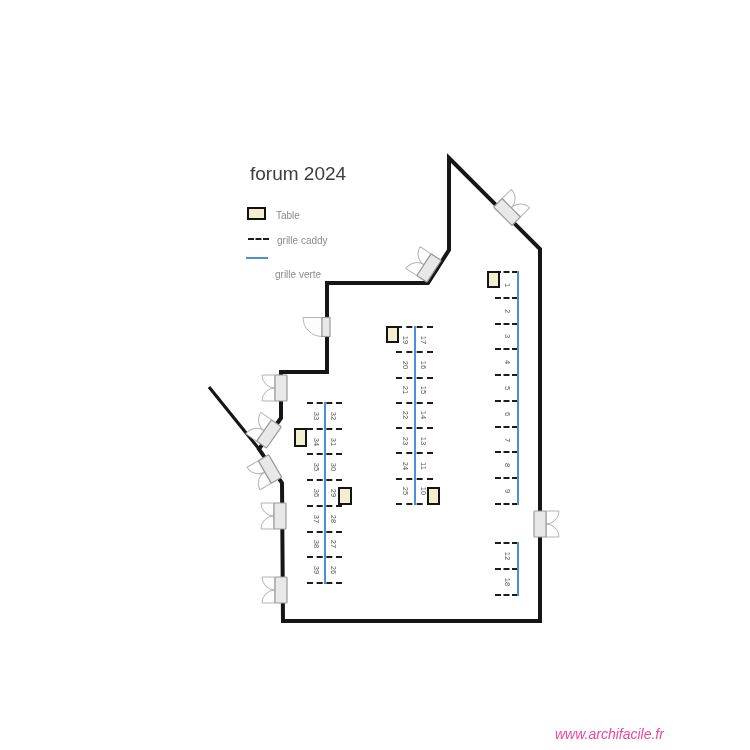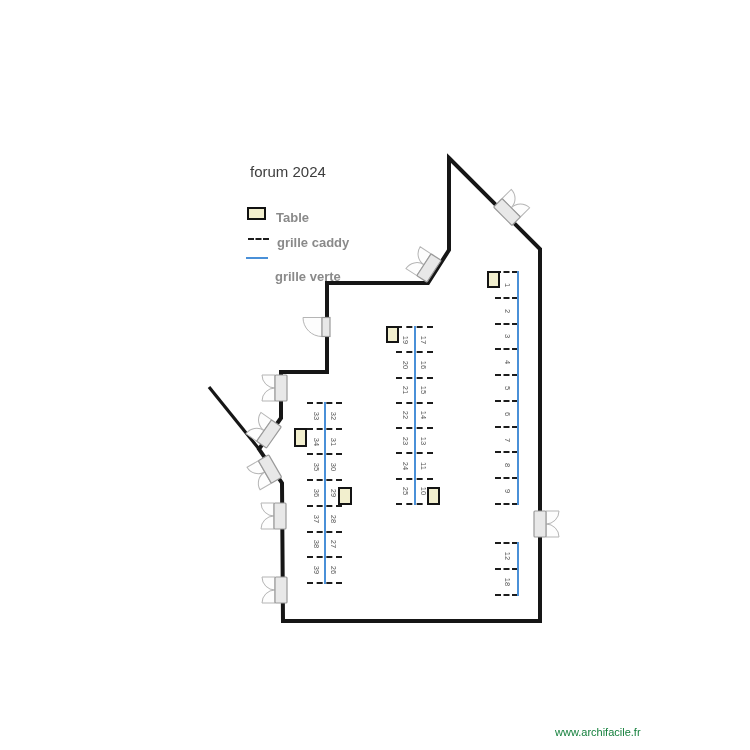--- a/index.html
+++ b/index.html
@@ -9,22 +9,22 @@
 
   
   .wall{fill:none;stroke:var(--wall,#161616);stroke-width:4;stroke-linejoin:miter;}
   .wall-free{fill:none;stroke:var(--wall,#161616);stroke-width:3.2;}
 
   
   .petal{fill:#fdfdfd;stroke:#b5b5b5;stroke-width:1;}
   .leaf{fill:#e8e8e8;stroke:#9a9a9a;stroke-width:1.2;}
 
   
-  #title{position:absolute;left:250px;top:163px;font-size:15px;color:#3d3d3d;}
-  .lg-label{position:absolute;font-size:13px;color:#8a8a8a;font-weight:bold;}
+  #title{position:absolute;left:250px;top:163px;font-size:19px;color:#3d3d3d;}
+  .lg-label{position:absolute;font-size:10px;color:#8a8a8a;}
   #sw-table{position:absolute;left:247px;top:207px;width:19px;height:13px;
             background:var(--table-fill,#f2efce);border:2px solid #111;box-sizing:border-box;}
   #sw-caddy{position:absolute;left:248px;top:238px;width:21px;height:0;
             border-top:2px dashed var(--grille-caddy,#1c1c1c);}
   #sw-verte{position:absolute;left:246px;top:257px;width:22px;height:2px;
             background:var(--grille-verte,#4a90d8);}
 
   
   .gcol{position:absolute;box-sizing:border-box;}
   .cells{position:absolute;left:0;top:0;right:0;bottom:0;display:flex;flex-direction:column;}
@@ -41,21 +41,21 @@
 
   #col-right{left:495px;top:271px;width:23px;height:234px;}
   #col-center{left:396px;top:326px;width:37px;height:179px;}
   #col-left{left:307px;top:402px;width:35px;height:182px;}
   #col-br{left:495px;top:542px;width:23px;height:54px;}
 
   
   .table-rect{position:absolute;background:var(--table-fill,#f2efce);
               border:2px solid #141414;box-sizing:border-box;z-index:3;}
 
-  #watermark{position:absolute;left:555px;top:726px;font-size:11px;color:#15803d;}
+  #watermark{position:absolute;left:555px;top:726px;font-size:14px;color:#ec4899;font-style:italic;}
 </style>
 </head>
 <body>
 
 <div id="stage">
 
   <svg id="plan-svg" width="750" height="750" viewBox="0 0 750 750">
     <defs>
       <g id="door-dbl">
         <path class="petal" d="M-6,-13 L-6,0 A13,13 0 0 1 -19,-13 Z"></path>

